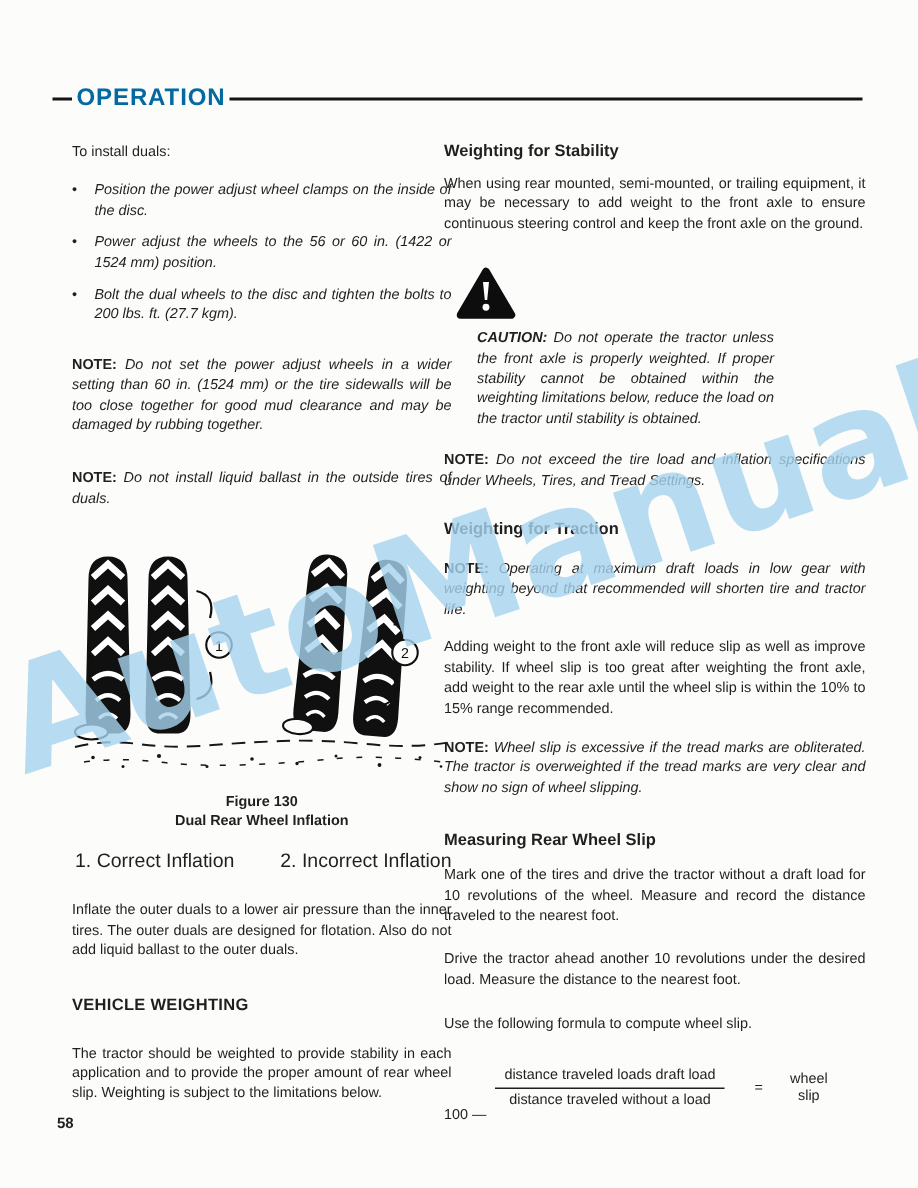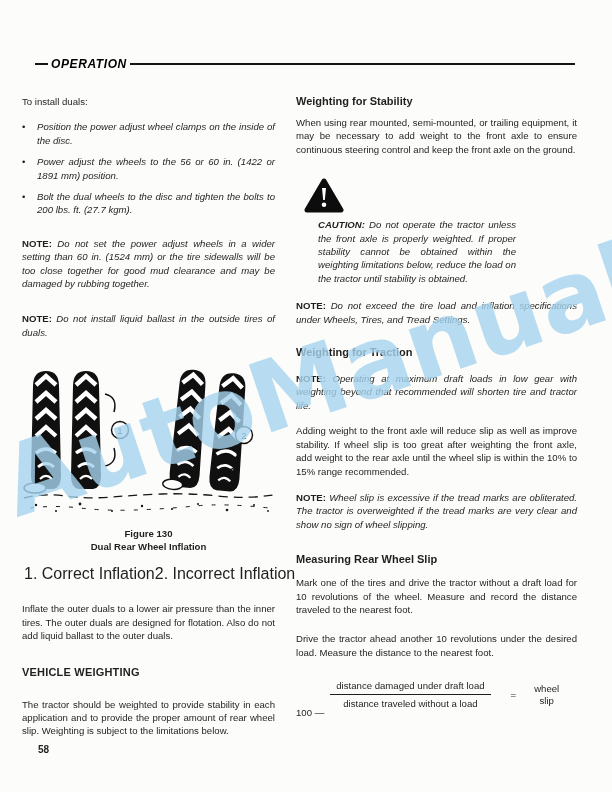--- a/index.html
+++ b/index.html
@@ -10,43 +10,43 @@
     overflow:hidden;
     font-family:"Liberation Sans", sans-serif;
     color:#1f1f1f;
   }
   
   .page-header{
     position:absolute;top:57px;left:35px;right:37px;
     display:flex;align-items:center;
   }
   .page-header h1{
-    margin:0 3px;font-size:12px;font-weight:bold;
-    letter-spacing:.6px;color:#000000;font-style:italic;
+    margin:0 3px;font-size:16px;font-weight:bold;
+    letter-spacing:.6px;color:#0369a1;
   }
   .rule{height:2.6px;background:#141414;}
   .rule-short{width:13px;}
   .rule-long{flex:1;}
   
   .col{position:absolute;top:95px;}
-  .col-left{left:22px;width:253px;}
+  .col-left{left:48px;width:253px;}
   .col-right{left:296px;width:281px;}
   p{margin:0;font-size:9.6px;line-height:13.4px;text-align:justify;}
   .b{font-weight:bold;font-style:normal;}
   .note{font-style:italic;}
   .sect-h{font-size:11px;font-weight:bold;margin:0;line-height:13px;}
   
   ul.bullets{list-style:none;margin:12px 0 0 0;padding:0;}
   ul.bullets li{display:flex;margin-bottom:8px;}
   ul.bullets .dot{width:15px;flex:none;font-size:9.6px;line-height:13.4px;}
   ul.bullets p{flex:1;font-style:italic;}
   
   .figure-wrap{margin-top:22px;}
   .fig-caption{margin-top:4px;text-align:center;font-weight:bold;font-size:9.6px;line-height:13px;}
-  .fig-legend{display:flex;justify-content:space-between;margin-top:12px;font-size:16px;}
+  .fig-legend{display:flex;justify-content:space-between;margin-top:12px;font-size:13px;}
   .fig-legend span{white-space:nowrap;}
   
   .caution{display:flex;margin-top:17px;padding-left:8px;flex-direction:column;}
   .caution-icon{flex:none;width:42px;margin-top:5px;}
   .caution-text{width:198px;margin-left:14px;font-style:italic;}
   
   .formula{display:flex;align-items:center;margin-top:12px;font-size:9.6px;}
   .f-prefix{white-space:nowrap;margin-top:36px;}
   .fraction{margin-left:6px;text-align:center;}
   .fraction .num{padding:0 6px 3px 6px;border-bottom:1.4px solid #1f1f1f;}
@@ -80,21 +80,21 @@
 
     <p>To install duals:</p>
 
     <ul class="bullets">
       <li>
         <span class="dot">•</span>
         <p>Position the power adjust wheel clamps on the inside of the disc.</p>
       </li>
       <li>
         <span class="dot">•</span>
-        <p>Power adjust the wheels to the 56 or 60 in. (1422 or 1891 mm) position.</p>
+        <p>Power adjust the wheels to the 56 or 60 in. (1422 or 1524 mm) position.</p>
       </li>
       <li>
         <span class="dot">•</span>
         <p>Bolt the dual wheels to the disc and tighten the bolts to 200 lbs. ft. (27.7 kgm).</p>
       </li>
     </ul>
 
     <p class="note spacer-note1" style="margin-top:20px">
       <span class="b">NOTE:</span>
       <span>Do not set the power adjust wheels in a wider setting than 60 in. (1524 mm) or the tire sidewalls will be too close together for good mud clearance and may be damaged by rubbing together.</span>
@@ -219,25 +219,26 @@
     <p style="margin-top:12px">Adding weight to the front axle will reduce slip as well as improve stability. If wheel slip is too great after weighting the front axle, add weight to the rear axle until the wheel slip is within the 10% to 15% range recommended.</p>
 
     <p class="note" style="margin-top:13px">
       <span class="b">NOTE:</span>
       <span>Wheel slip is excessive if the tread marks are obliterated. The tractor is overweighted if the tread marks are very clear and show no sign of wheel slipping.</span>
     </p>
 
     <p class="sect-h" style="margin-top:22px">Measuring Rear Wheel Slip</p>
     <p style="margin-top:10px">Mark one of the tires and drive the tractor without a draft load for 10 revolutions of the wheel. Measure and record the distance traveled to the nearest foot.</p>
     <p style="margin-top:16px">Drive the tractor ahead another 10 revolutions under the desired load. Measure the distance to the nearest foot.</p>
+    <p style="margin-top:16px;text-align:left">Use the following formula to compute wheel slip.</p>
 
     <div class="formula">
       <span class="f-prefix">100 —</span>
       <span class="fraction">
-        <span class="num" style="display:block">distance damaged under draft load</span>
+        <span class="num" style="display:block">distance traveled loads draft load</span>
         <span class="den" style="display:block">distance traveled without a load</span>
       </span>
       <span class="f-eq">=</span>
       <span class="f-result">
         <span style="display:block">wheel</span>
         <span style="display:block">slip</span>
       </span>
     </div>
   </div>
 

